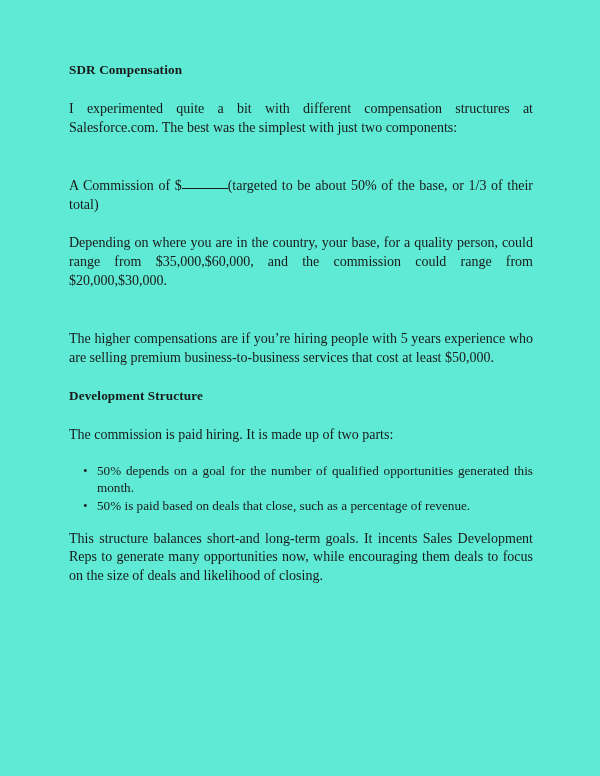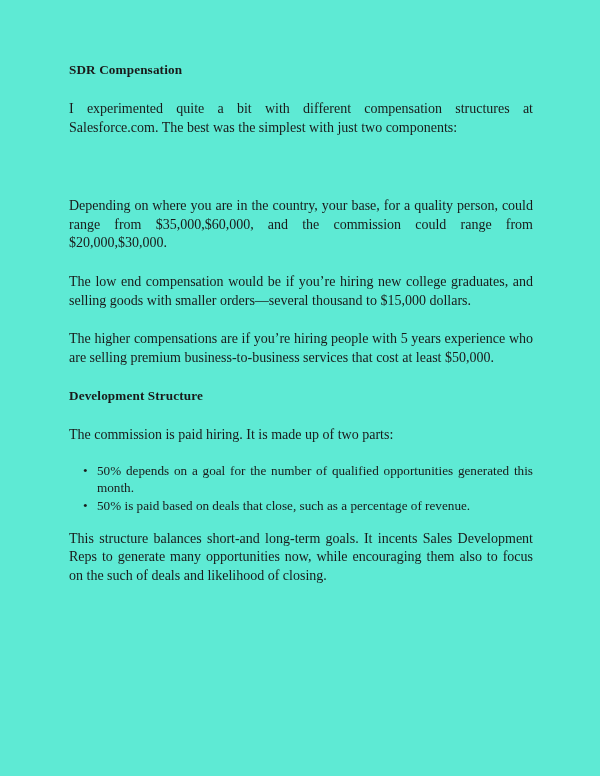--- a/index.html
+++ b/index.html
@@ -95,28 +95,28 @@
 
     <div class="gap-heading-to-para"></div>
 
     <p class="para">I experimented quite a bit with different compensation structures at Salesforce.com. The best was the simplest with just two components:</p>
 
     <div class="gap-para"></div>
 
 
     <div class="gap-para"></div>
 
+    <p class="para"><span>A Commission of $</span><span class="blank-line blank-short"></span><span>(targeted to be about 50% of the base, or 1/3 of their total)</span></p>
 
     <div class="gap-para"></div>
 
     <p class="para">Depending on where you are in the country, your base, for a quality person, could range from $35,000,$60,000, and the commission could range from $20,000,$30,000.</p>
 
     <div class="gap-para"></div>
 
-    <p class="para">The low end compensation would be if you’re hiring new college graduates, and selling goods with smaller orders—several thousand to $15,000 dollars.</p>
 
     <div class="gap-para"></div>
 
     <p class="para">The higher compensations are if you’re hiring people with 5 years experience who are selling premium business-to-business services that cost at least $50,000.</p>
 
     <div class="gap-para-to-heading"></div>
 
     <h2 class="section-heading">Development Structure</h2>
 
     <div class="gap-heading-to-para"></div>
@@ -125,16 +125,16 @@
 
     <div class="gap-list"></div>
 
     <ul class="bullets">
       <li><span class="bullet-mark">•</span><span>50% depends on a goal for the number of qualified opportunities generated this month.</span></li>
       <li><span class="bullet-mark">•</span><span>50% is paid based on deals that close, such as a percentage of revenue.</span></li>
     </ul>
 
     <div class="gap-list-to-para"></div>
 
-    <p class="para last-para">This structure balances short-and long-term goals. It incents Sales Development Reps to generate many opportunities now, while encouraging them also to focus on the such of deals and likelihood of closing.</p>
+    <p class="para last-para">This structure balances short-and long-term goals. It incents Sales Development Reps to generate many opportunities now, while encouraging them deals to focus on the size of deals and likelihood of closing.</p>
 
   </div>
 </div>
 
 </body></html>

